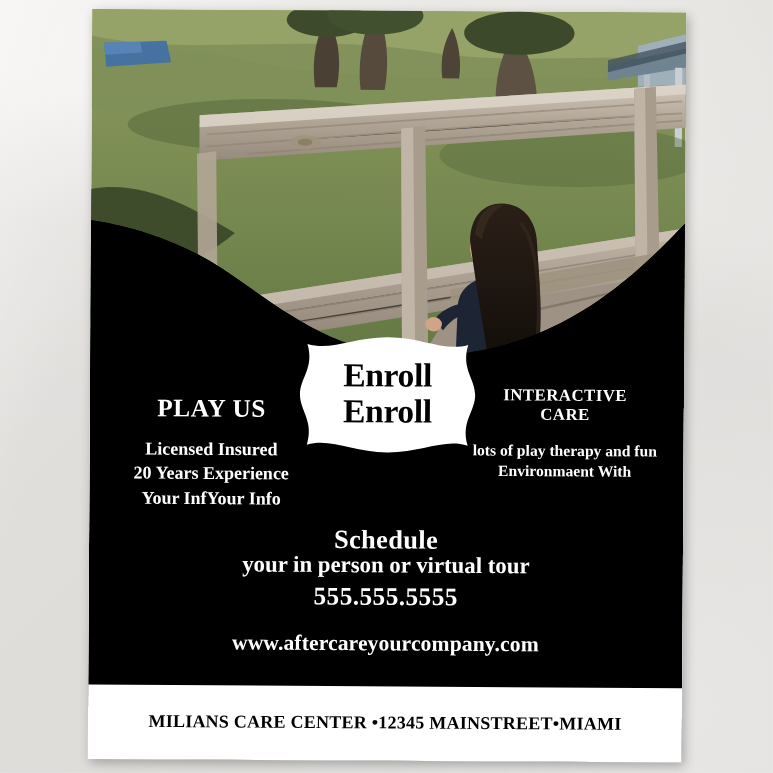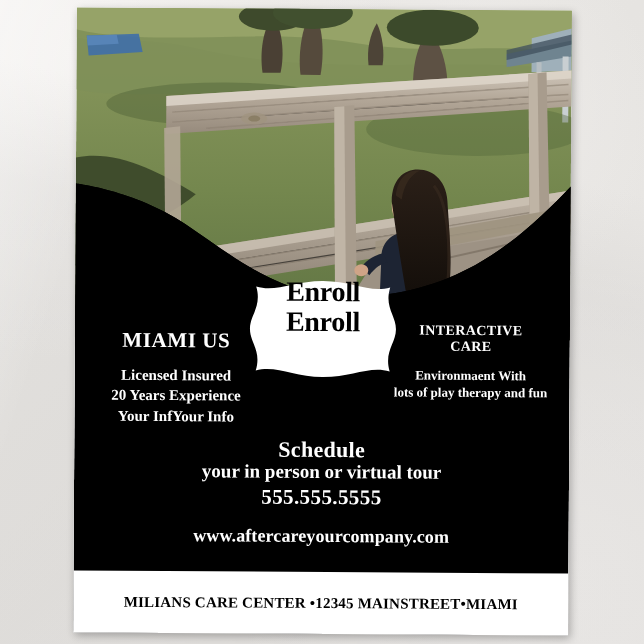--- a/index.html
+++ b/index.html
@@ -91,20 +91,21 @@
   }
   .badge-text {
     position: absolute;
     left: 0;
     top: 0;
     width: 162px;
     height: 104px;
     display: flex;
     flex-direction: column;
     align-items: center;
+    justify-content: center;
     color: #000000;
     font-weight: bold;
     font-size: 28px;
     line-height: 1.06;
     letter-spacing: -0.3px;
   }
 
   .col-left {
     position: absolute;
     left: 20px;
@@ -328,36 +329,36 @@
                  C128,88 110,100 81,100 C52,100 34,88 14,94
                  C20,74 8,66 8,52 C8,38 20,30 14,10 Z" fill="#ffffff"></path>
       </svg>
       <div class="badge-text">
         <span>Enroll</span>
         <span>Enroll</span>
       </div>
     </div>
 
     <div class="col-left">
-      <div class="head-left">MIAMI US</div>
+      <div class="head-left">PLAY US</div>
       <div class="lines-left">
         <div>Licensed Insured</div>
         <div>20 Years Experience</div>
         <div>Your InfYour Info</div>
       </div>
     </div>
 
     <div class="col-right">
       <div class="head-right">
         <div>INTERACTIVE</div>
         <div>CARE</div>
       </div>
       <div class="lines-right">
+        <div>lots of play therapy and fun</div>
         <div>Environmaent With</div>
-        <div>lots of play therapy and fun</div>
       </div>
     </div>
 
     <div class="schedule">
       <div class="l1">Schedule</div>
       <div class="l2">your in person or virtual tour</div>
       <div class="l3">555.555.5555</div>
       <div class="l4">www.aftercareyourcompany.com</div>
     </div>
 

